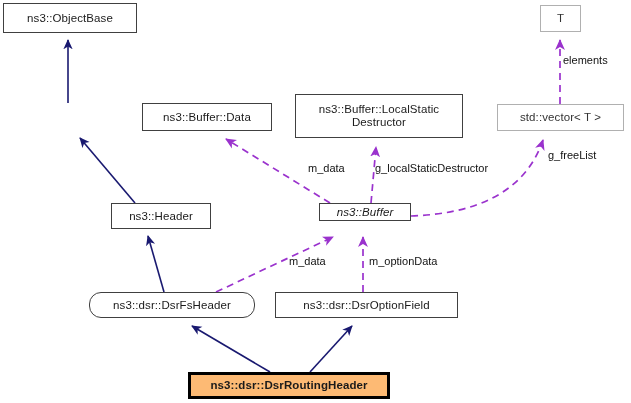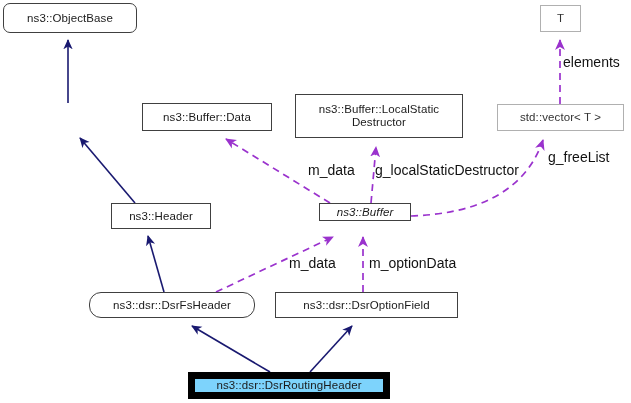--- a/index.html
+++ b/index.html
@@ -38,26 +38,27 @@
     line-height: 13px;
     letter-spacing: 0.1px;
     white-space: pre-line;
     z-index: 2;
   }
   .node.light {
     border: 1px solid #b0b0b0;
     color: #333333;
   }
   .node.highlight {
-    background: #7dd3fc;
-    border: 7px solid #000000;
+    background: #fdba74;
+    border: 3px solid #000000;
+    font-weight: bold;
   }
   .edge-label {
     position: absolute;
-    font-size: 14px;
+    font-size: 11px;
     color: #111111;
     white-space: nowrap;
     z-index: 3;
     background: transparent;
   }
 </style>
 </head>
 <body>
 
 <div id="diagram">
@@ -110,21 +111,21 @@
 
     <g>
       <path d="M 216 292 L 333 237" fill="none" stroke="#9a32cd" stroke-width="1.7" stroke-dasharray="7,5" marker-end="url(#purpleArrow)"></path>
     </g>
 
     <g>
       <path d="M 363 292 L 363 237" fill="none" stroke="#9a32cd" stroke-width="1.7" stroke-dasharray="7,5" marker-end="url(#purpleArrow)"></path>
     </g>
   </svg>
 
-  <div class="node" style="left:3px;  top:3px;   width:134px; height:30px;border-radius:7px;">ns3::ObjectBase</div>
+  <div class="node" style="left:3px;  top:3px;   width:134px; height:30px;">ns3::ObjectBase</div>
 
 
   <div class="node" style="left:142px;top:103px; width:130px; height:28px;">ns3::Buffer::Data</div>
 
   <div class="node" style="left:295px;top:94px;  width:168px; height:44px;">ns3::Buffer::LocalStatic
 Destructor</div>
 
   <div class="node light" style="left:540px;top:5px; width:41px; height:27px;">T</div>
 
   <div class="node light" style="left:497px;top:104px;width:127px;height:27px;">std::vector&lt; T &gt;</div>

